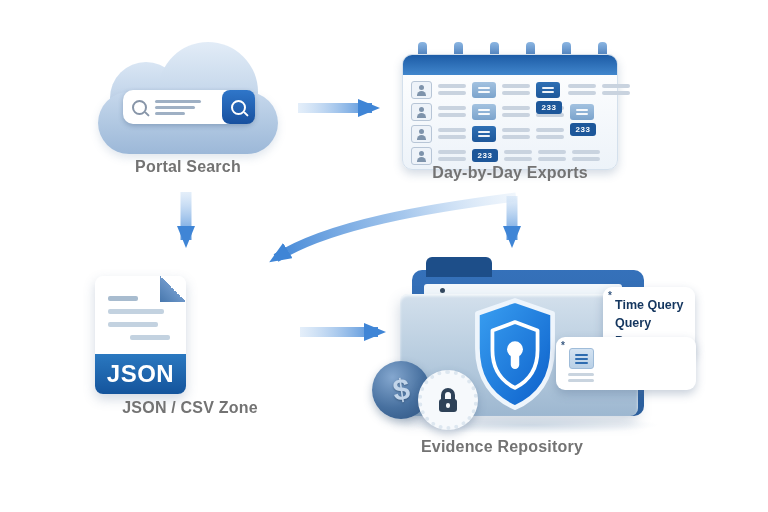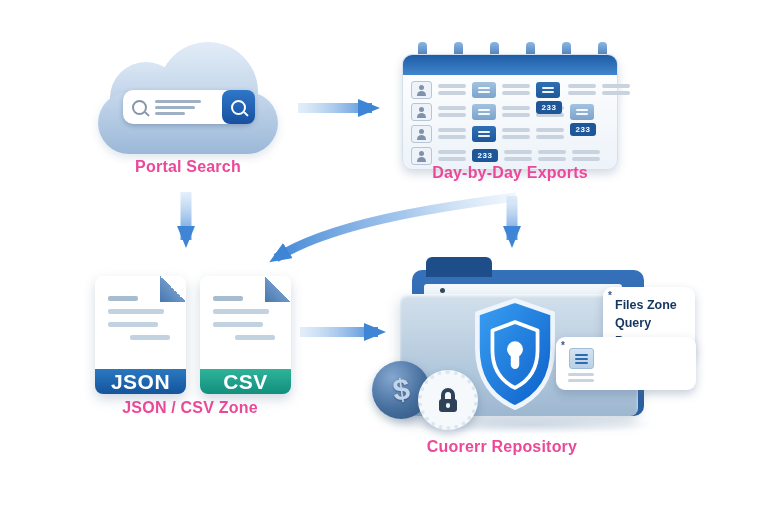--- a/index.html
+++ b/index.html
@@ -1,20 +1,20 @@
 <!DOCTYPE html>
 <html><head>
 <meta charset="utf-8">
 <style>
   html,body{margin:0;padding:0;background:#ffffff;}
   .canvas{position:relative;width:768px;height:512px;background:#ffffff;overflow:hidden;
           font-family:"Liberation Sans",sans-serif;}
 
   
-  .node-label{position:absolute;font-weight:bold;font-size:16px;color:#ec4899;
+  .node-label{position:absolute;font-weight:bold;font-size:16px;color:#737373;
               text-align:center;letter-spacing:.2px;}
 
   
   .cloud{position:absolute;left:98px;top:40px;width:180px;height:115px;}
   .puff{position:absolute;border-radius:50%;}
   .puff-left{left:12px;top:22px;width:72px;height:72px;
              background:linear-gradient(180deg,#d9e6f4 0%,#a9c2de 100%);}
   .puff-right{left:60px;top:2px;width:100px;height:100px;
               background:linear-gradient(180deg,#e2ecf7 0%,#a9c3df 100%);}
   .puff-main{position:absolute;left:0;top:52px;width:180px;height:62px;border-radius:34px;
@@ -71,22 +71,22 @@
   .file{position:absolute;width:91px;height:118px;background:#ffffff;border-radius:8px;
         box-shadow:0 5px 12px rgba(70,100,140,.25);overflow:hidden;}
   .fold{position:absolute;top:0;right:0;width:26px;height:26px;
         background:linear-gradient(to bottom left,#ffffff 0%,#ffffff 50%,#6d97c9 50%,#4777ad 100%);}
   .flines{position:absolute;left:13px;top:20px;display:flex;flex-direction:column;gap:8px;width:64px;}
   .flines i{display:block;height:5px;border-radius:2px;background:#c3d2e0;}
   .flines i.first{width:30px;background:#a8bccf;}
   .flines i.l2{width:56px;}
   .flines i.l3{width:50px;}
   .flines i.l4{width:40px;margin-left:22px;}
-  .band{position:absolute;left:0;bottom:0;width:100%;height:25px;display:flex;align-items:center;
-        justify-content:center;color:#ffffff;font-weight:bold;font-size:21px;letter-spacing:.5px;}
+  .band{position:absolute;left:0;bottom:0;width:100%;height:40px;display:flex;align-items:center;
+        justify-content:center;color:#ffffff;font-weight:bold;font-size:24px;letter-spacing:.5px;}
   .band-json{background:linear-gradient(180deg,#2a78c0 0%,#14549c 100%);}
   .band-csv{background:linear-gradient(180deg,#2fb39a 0%,#118f7d 100%);}
 
   
   .repo{position:absolute;left:380px;top:258px;width:300px;height:178px;}
   .repo-shadow{position:absolute;left:20px;top:158px;width:260px;height:18px;border-radius:50%;
                background:radial-gradient(ellipse at center,rgba(150,178,205,.35) 0%,rgba(150,178,205,0) 70%);}
   .folder-back{position:absolute;left:32px;top:12px;width:232px;height:146px;border-radius:10px;
                background:linear-gradient(180deg,#3571ba 0%,#2a5f9f 100%);}
   .folder-back::before{content:"";position:absolute;left:14px;top:-13px;width:66px;height:20px;
@@ -305,30 +305,20 @@
   <div class="file" style="left:95px;top:276px;">
     <div class="flines">
       <i class="first"></i>
         <i class="l2"></i>
         <i class="l3"></i>
         <i class="l4"></i>
     </div>
     <div class="fold"></div>
     <div class="band band-json">JSON</div>
   </div>
-  <div class="file" style="left:200px;top:276px;">
-    <div class="flines">
-      <i class="first"></i>
-        <i class="l2"></i>
-        <i class="l3"></i>
-        <i class="l4"></i>
-    </div>
-    <div class="fold"></div>
-    <div class="band band-csv">CSV</div>
-  </div>
   <div class="node-label" style="left:90px;top:399px;width:200px;">JSON / CSV Zone</div>
 
   <div class="repo">
     <div class="repo-shadow"></div>
     <div class="folder-back"></div>
     <div class="folder-papers"></div>
     <div class="paper-dot"></div>
     <div class="folder-front"></div>
     <svg class="shield" viewBox="0 0 100 120">
       <defs>
@@ -346,32 +336,32 @@
       <span>$</span>
     </div>
     <div class="seal">
       <span class="lock-shackle"></span>
       <span class="lock-body"></span>
     </div>
   </div>
 
   <div class="callout callout-tz">
     <span class="asterisk">*</span>
-    <div>Files Zone</div>
+    <div>Time Query</div>
     <div>Query Params</div>
   </div>
   <div class="callout callout-snap">
     <span class="asterisk">*</span>
     <div class="snap-icon-col">
       <span class="doc-icon">
           <i></i>
           <i></i>
           <i></i>
         </span>
       <span class="snap-lines">
           <i></i>
           <i></i>
         </span>
     </div>
   </div>
-  <div class="node-label" style="left:392px;top:438px;width:220px;">Cuorerr Repository</div>
+  <div class="node-label" style="left:392px;top:438px;width:220px;">Evidence Repository</div>
 
 </div>
 
 </body></html>

